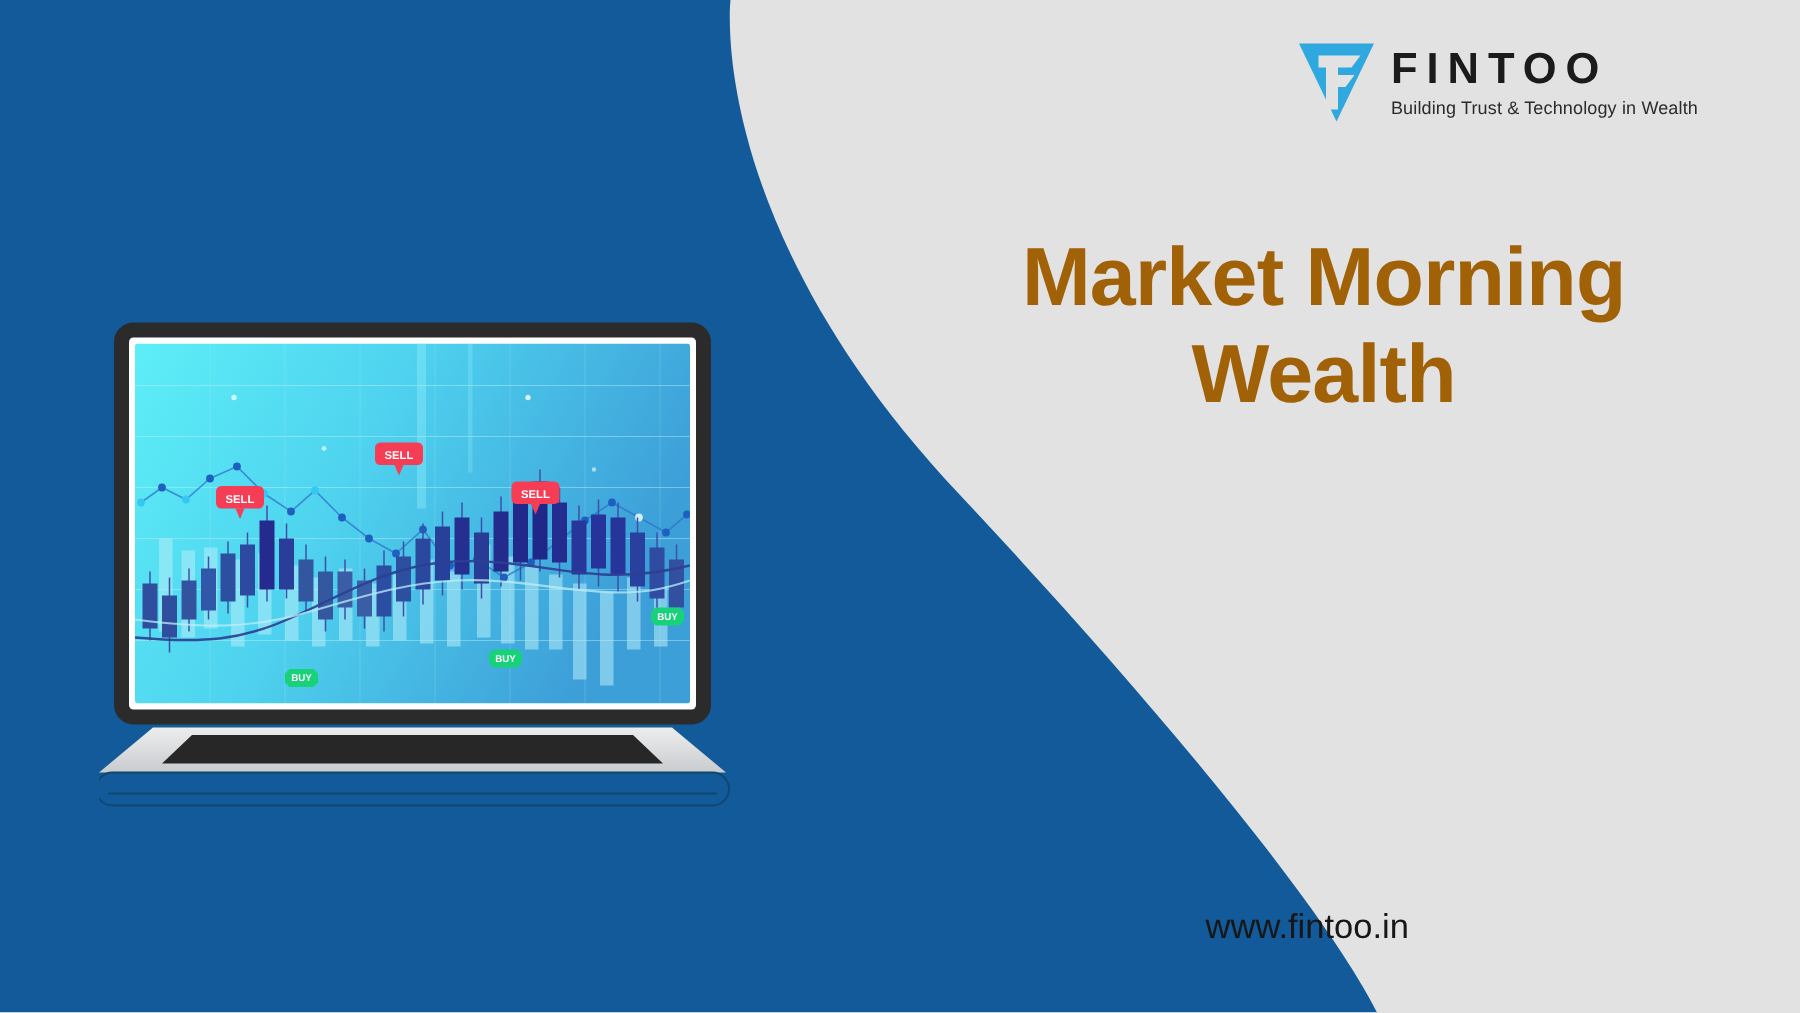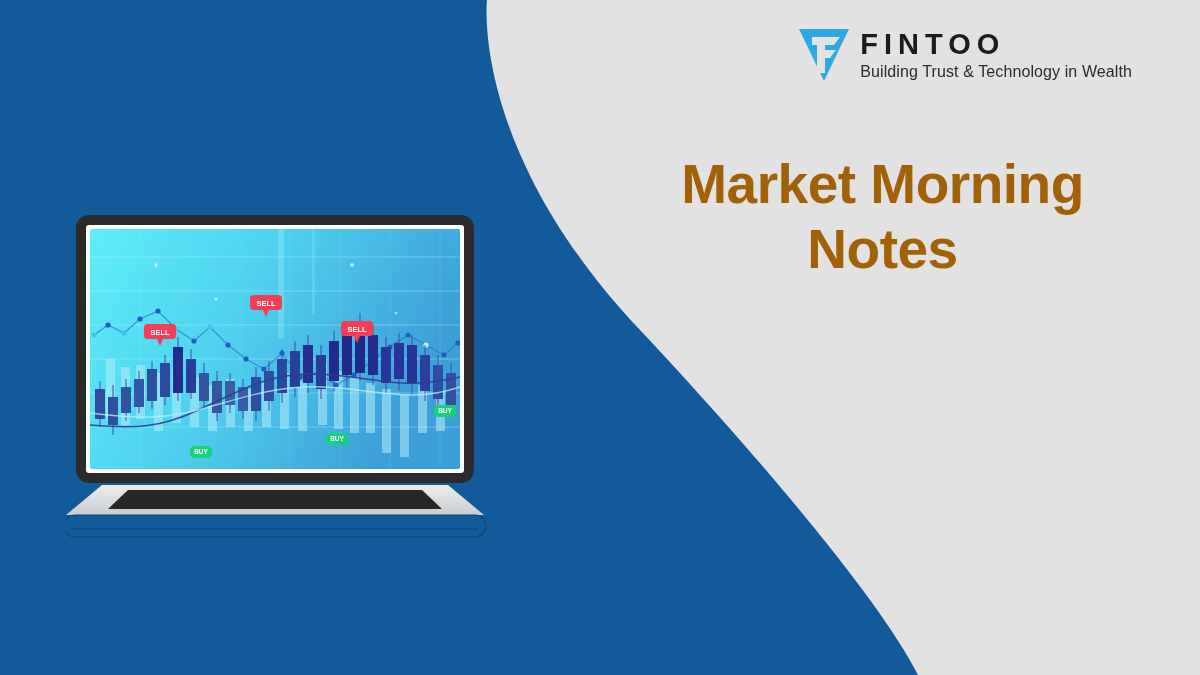--- a/index.html
+++ b/index.html
@@ -31,21 +31,21 @@
     right:28px;top:28px;
     display:flex;align-items:center;gap:10px;
   }
   .logo-mark{width:52px;height:54px;display:block;}
   .logo-text-block{display:flex;flex-direction:column;align-items:flex-start;line-height:1;}
   .logo-word{
     font-size:29px;font-weight:700;letter-spacing:6px;
     color:#1b1b1b;
   }
   .logo-tag{
-    font-size:16px;color:#2b2b2b;letter-spacing:0.1px;margin-top:5px;
+    font-size:12px;color:#2b2b2b;letter-spacing:0.1px;margin-top:5px;
   }
 
   .headline{
     position:absolute;
     left:0;right:10px;top:152px;
     text-align:center;
     font-size:55px;
     font-weight:700;
     line-height:1.18;
     color:#a16207;
@@ -300,18 +300,19 @@
         <path d="M 19 17 L 19 22 L 19 30 L 19 45 L 26 30 L 26 22 L 26 17 Z" fill="#2fa8e0" opacity="0"></path>
       </svg>
       <div class="logo-text-block">
         <span class="logo-word">FINTOO</span>
         <span class="logo-tag">Building Trust &amp; Technology in Wealth</span>
       </div>
     </div>
 
     <div class="headline">
       <div>Market Morning</div>
-      <div>Notes</div>
+      <div>Wealth</div>
     </div>
 
 
+    <div class="site-url">www.fintoo.in</div>
   </div>
 </div>
 
 </body></html>

